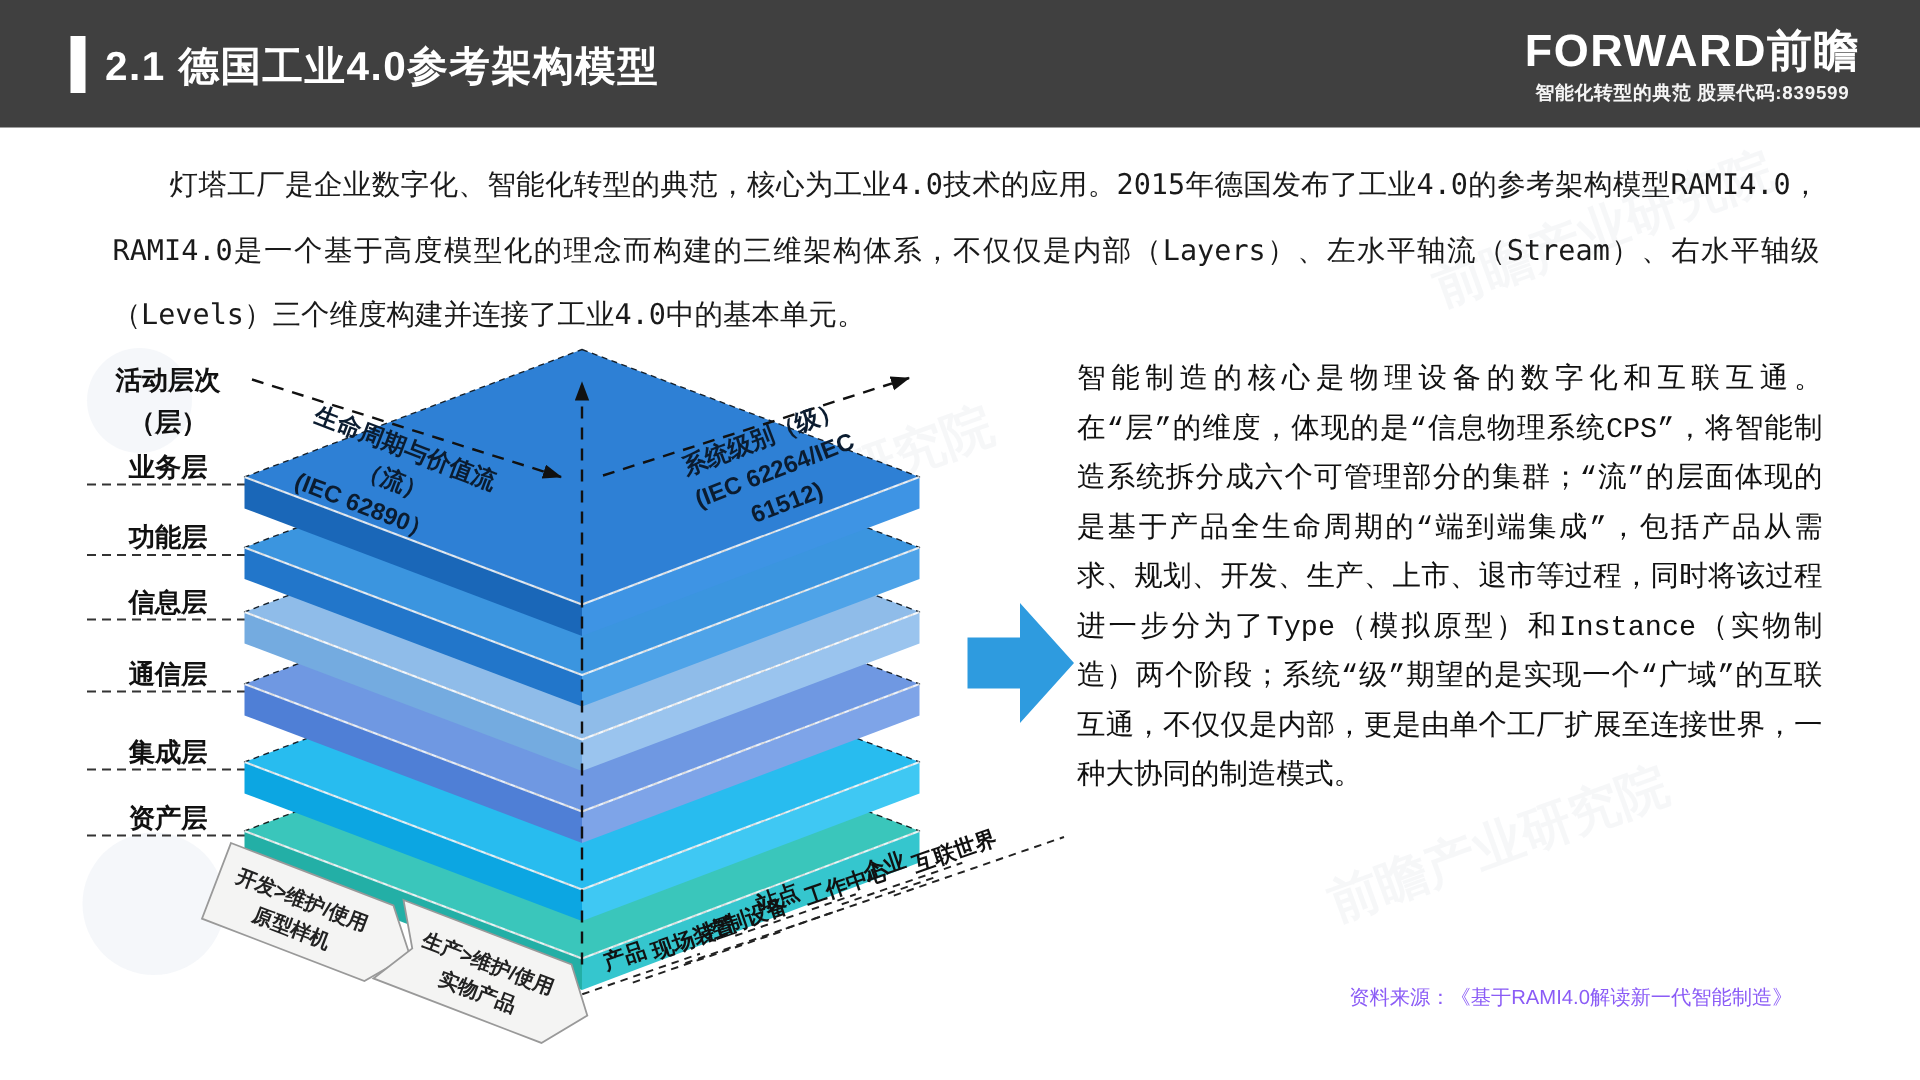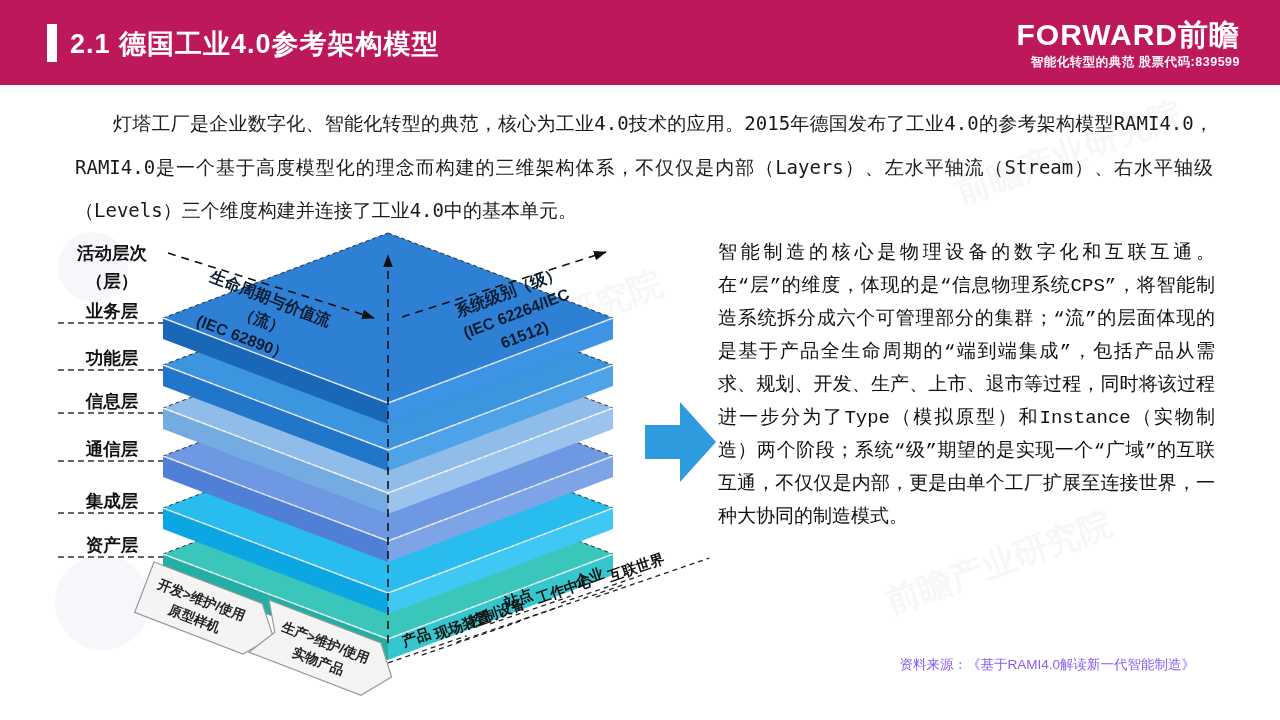--- a/index.html
+++ b/index.html
@@ -1,24 +1,24 @@
 <!DOCTYPE html>
 <html><head>
 <meta charset="utf-8">
 <style>
   html,body{margin:0;padding:0;}
   .slide{
     position:relative;width:1280px;height:720px;background:#ffffff;overflow:hidden;
     font-family:"Liberation Sans","DejaVu Sans",sans-serif;
   }
   
-  .header{position:absolute;left:0;top:0;width:1280px;height:85px;background:#be185d;z-index:2;}
+  .header{position:absolute;left:0;top:0;width:1280px;height:85px;background:#404040;z-index:2;}
   .accent{position:absolute;left:47px;top:24px;width:10px;height:38px;background:#ffffff;}
   .page-title{position:absolute;left:70px;top:26px;color:#ffffff;font-size:27px;font-weight:bold;letter-spacing:1px;}
-  .logo-box{position:absolute;right:40px;top:18px;text-align:right;color:#fff;}
+  .logo-box{position:absolute;right:40px;top:18px;text-align:center;color:#fff;}
   .logo{font-size:30px;font-weight:bold;letter-spacing:1px;line-height:34px;}
   .logo-sub{font-size:12.5px;font-weight:bold;color:rgba(255,255,255,.95);margin-top:2px;letter-spacing:.5px;}
   
   .intro{
     position:absolute;left:75px;top:102px;width:1138px;z-index:1;
     font-family:"DejaVu Sans Mono","Liberation Sans",sans-serif;
     font-size:19px;line-height:43.5px;color:#1a1a1a;text-align:justify;text-indent:38px;
   }
   
   .diagram{position:absolute;left:40px;top:225px;z-index:1;}

